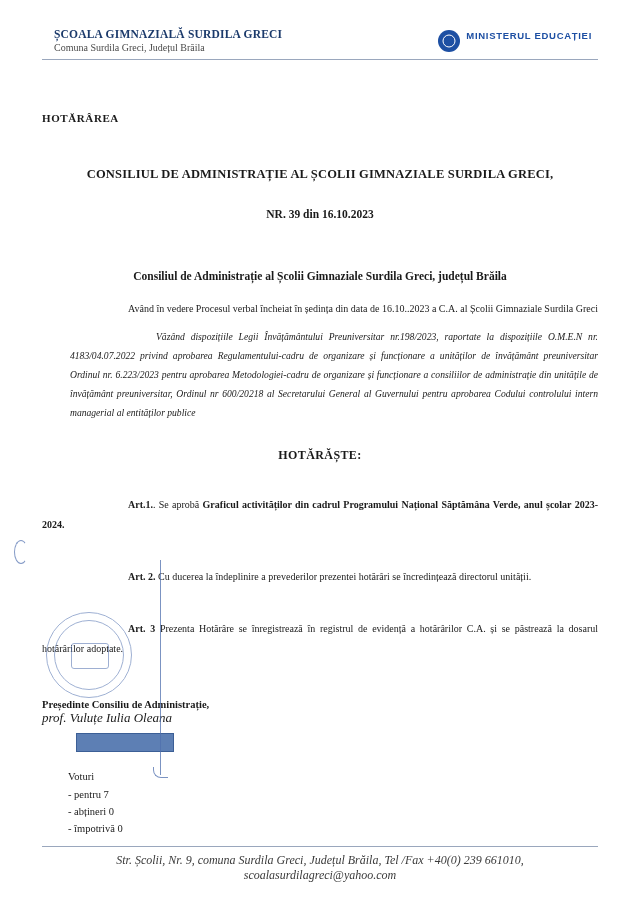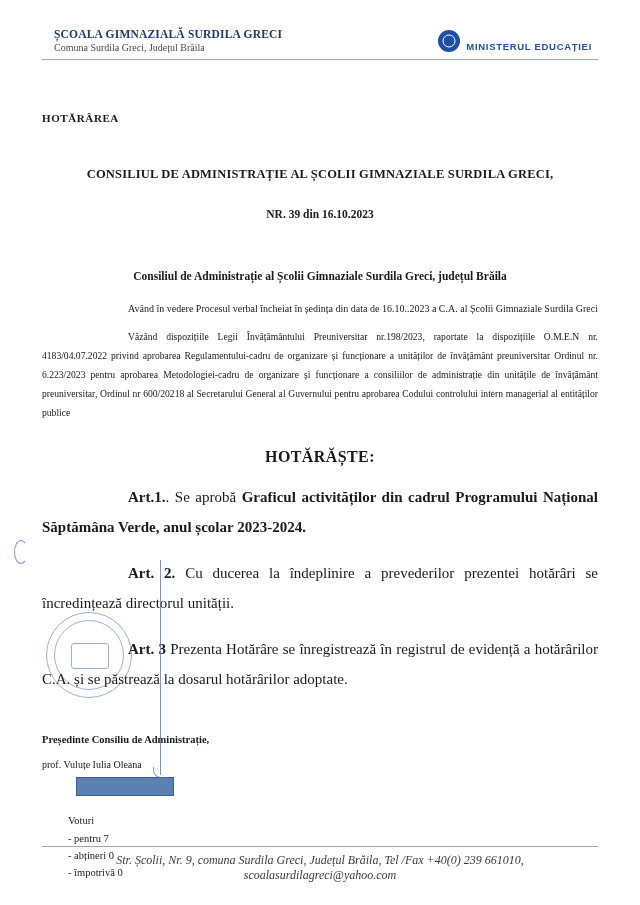--- a/index.html
+++ b/index.html
@@ -42,21 +42,21 @@
     white-space: nowrap;
   }
   .school-sub {
     font-family: "Liberation Serif", serif;
     font-size: 10px;
     color: #4a4a4a;
     margin-top: 2px;
   }
   .ministry-block {
     display: flex;
-    align-items: flex-end;
+    align-items: flex-start;
     gap: 6px;
     padding-right: 6px;
     padding-top: 2px;
   }
   .ministry-seal {
     width: 22px;
     height: 22px;
     border-radius: 50%;
     background: #1d4fa3;
     position: relative;
@@ -117,58 +117,61 @@
   
   .para {
     font-size: 10px;
     line-height: 1.85;
     text-align: justify;
     margin-top: 18px;
   }
   .para .indent { display: inline-block; width: 86px; }
   .para-italic {
     font-size: 9.6px;
+    font-style: italic;
     line-height: 2.0;
     text-align: justify;
     margin-top: 8px;
+    margin-left: 28px;
   }
   .para-italic .indent { display: inline-block; width: 86px; }
 
   .decide {
     text-align: center;
-    font-size: 16px;
+    font-size: 12px;
     font-weight: bold;
     margin-top: 26px;
     letter-spacing: .4px;
   }
 
   .art {
-    font-size: 15px;
+    font-size: 10px;
     line-height: 2.0;
     text-align: justify;
-    margin-top: 16px;
+    margin-top: 32px;
   }
   .art .indent { display: inline-block; width: 86px; }
   .art b { font-weight: bold; }
 
   
   .signatures {
     margin-top: 40px;
     display: flex;
     justify-content: flex-start;
     padding-right: 70px;
   }
   .sig-col { position: relative; }
   .sig-role {
     font-size: 10.5px;
     font-weight: bold;
   }
   .sig-name {
-    font-size: 10px;
-    margin-top: 14px;
+    font-size: 13px;
+    margin-top: 0;
+    font-style: italic;
   }
   .redaction {
     height: 17px;
     background: #5d7fb4;
     border: 1px solid #3c5f96;
     margin-top: 7px;
   }
   .redaction.left { width: 96px; margin-left: 34px; }
   .redaction.right { width: 84px; margin-left: 18px; }
 

